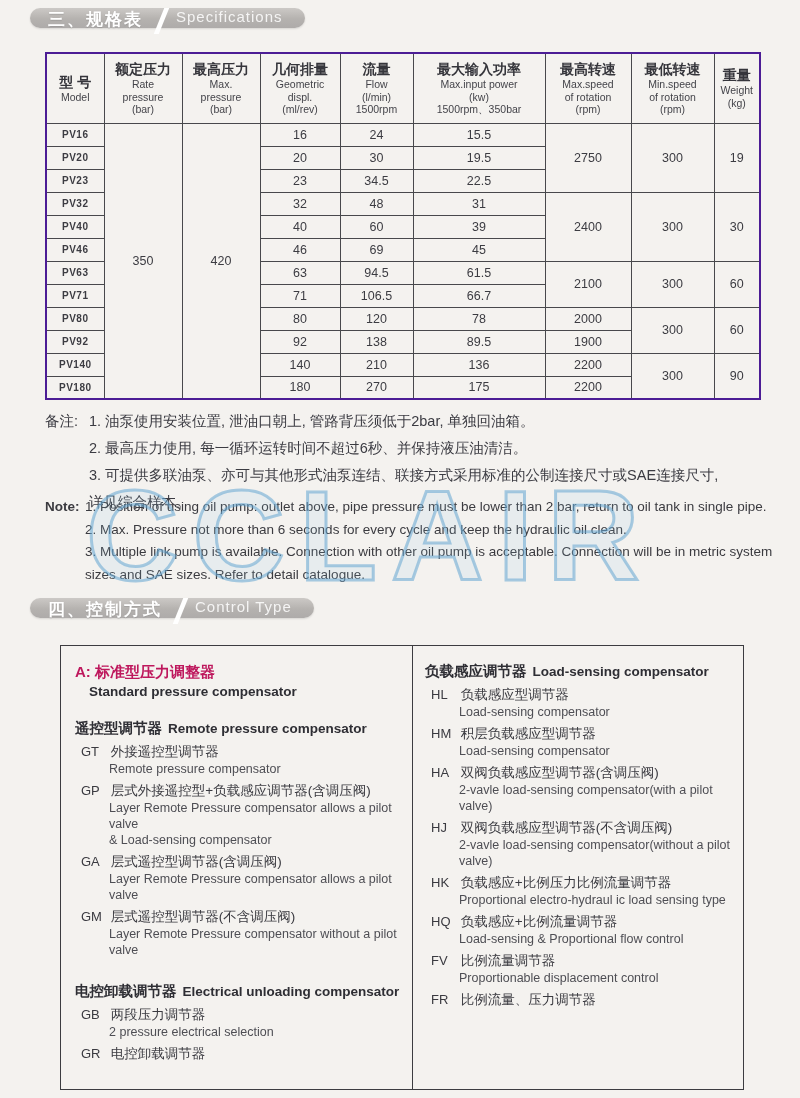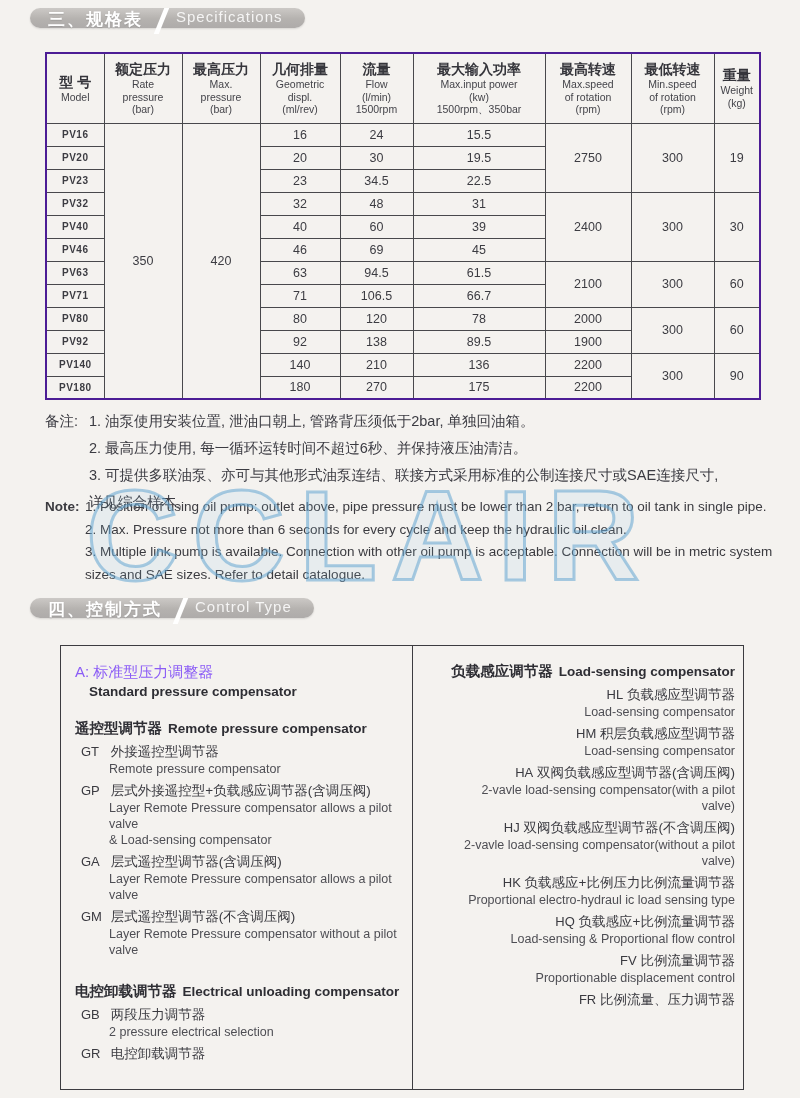--- a/index.html
+++ b/index.html
@@ -69,23 +69,23 @@
     font-family:"Liberation Sans","DejaVu Sans",sans-serif;
   }
 
   
   .control-box{
     position:absolute;left:60px;top:645px;width:682px;height:443px;
     border:1px solid #3c3c40;display:flex;background:transparent;
   }
   .control-col{box-sizing:border-box;padding:16px 8px 8px 14px;}
   .control-col.left{width:352px;border-right:1px solid #3c3c40;}
-  .control-col.right{width:330px;padding-left:12px;text-align:right;}
-
-  .blk-title .t-cn{font-size:15px;font-weight:normal;color:#8b5cf6;line-height:20px;}
+  .control-col.right{width:330px;padding-left:12px;}
+
+  .blk-title .t-cn{font-size:15px;font-weight:bold;color:#be185d;line-height:20px;}
   .blk-title .t-en{font-size:13.5px;font-weight:bold;color:#2e2e34;line-height:19px;padding-left:14px;}
 
   .blk-heading{margin-top:24px;}
   .blk-heading:first-child{margin-top:0;}
   .blk-heading .t-cn{font-size:14.5px;font-weight:bold;color:#2e2e34;display:inline;}
   .blk-heading .t-en{font-size:13.5px;font-weight:bold;color:#2e2e34;display:inline;margin-left:6px;}
 
   .blk-heading2{margin-top:30px;}
   .blk-heading2 .t-cn{font-size:15px;font-weight:bold;color:#2e2e34;line-height:21px;}
   .blk-heading2 .t-en{font-size:13px;font-weight:bold;color:#2e2e34;line-height:18px;white-space:pre-line;}

